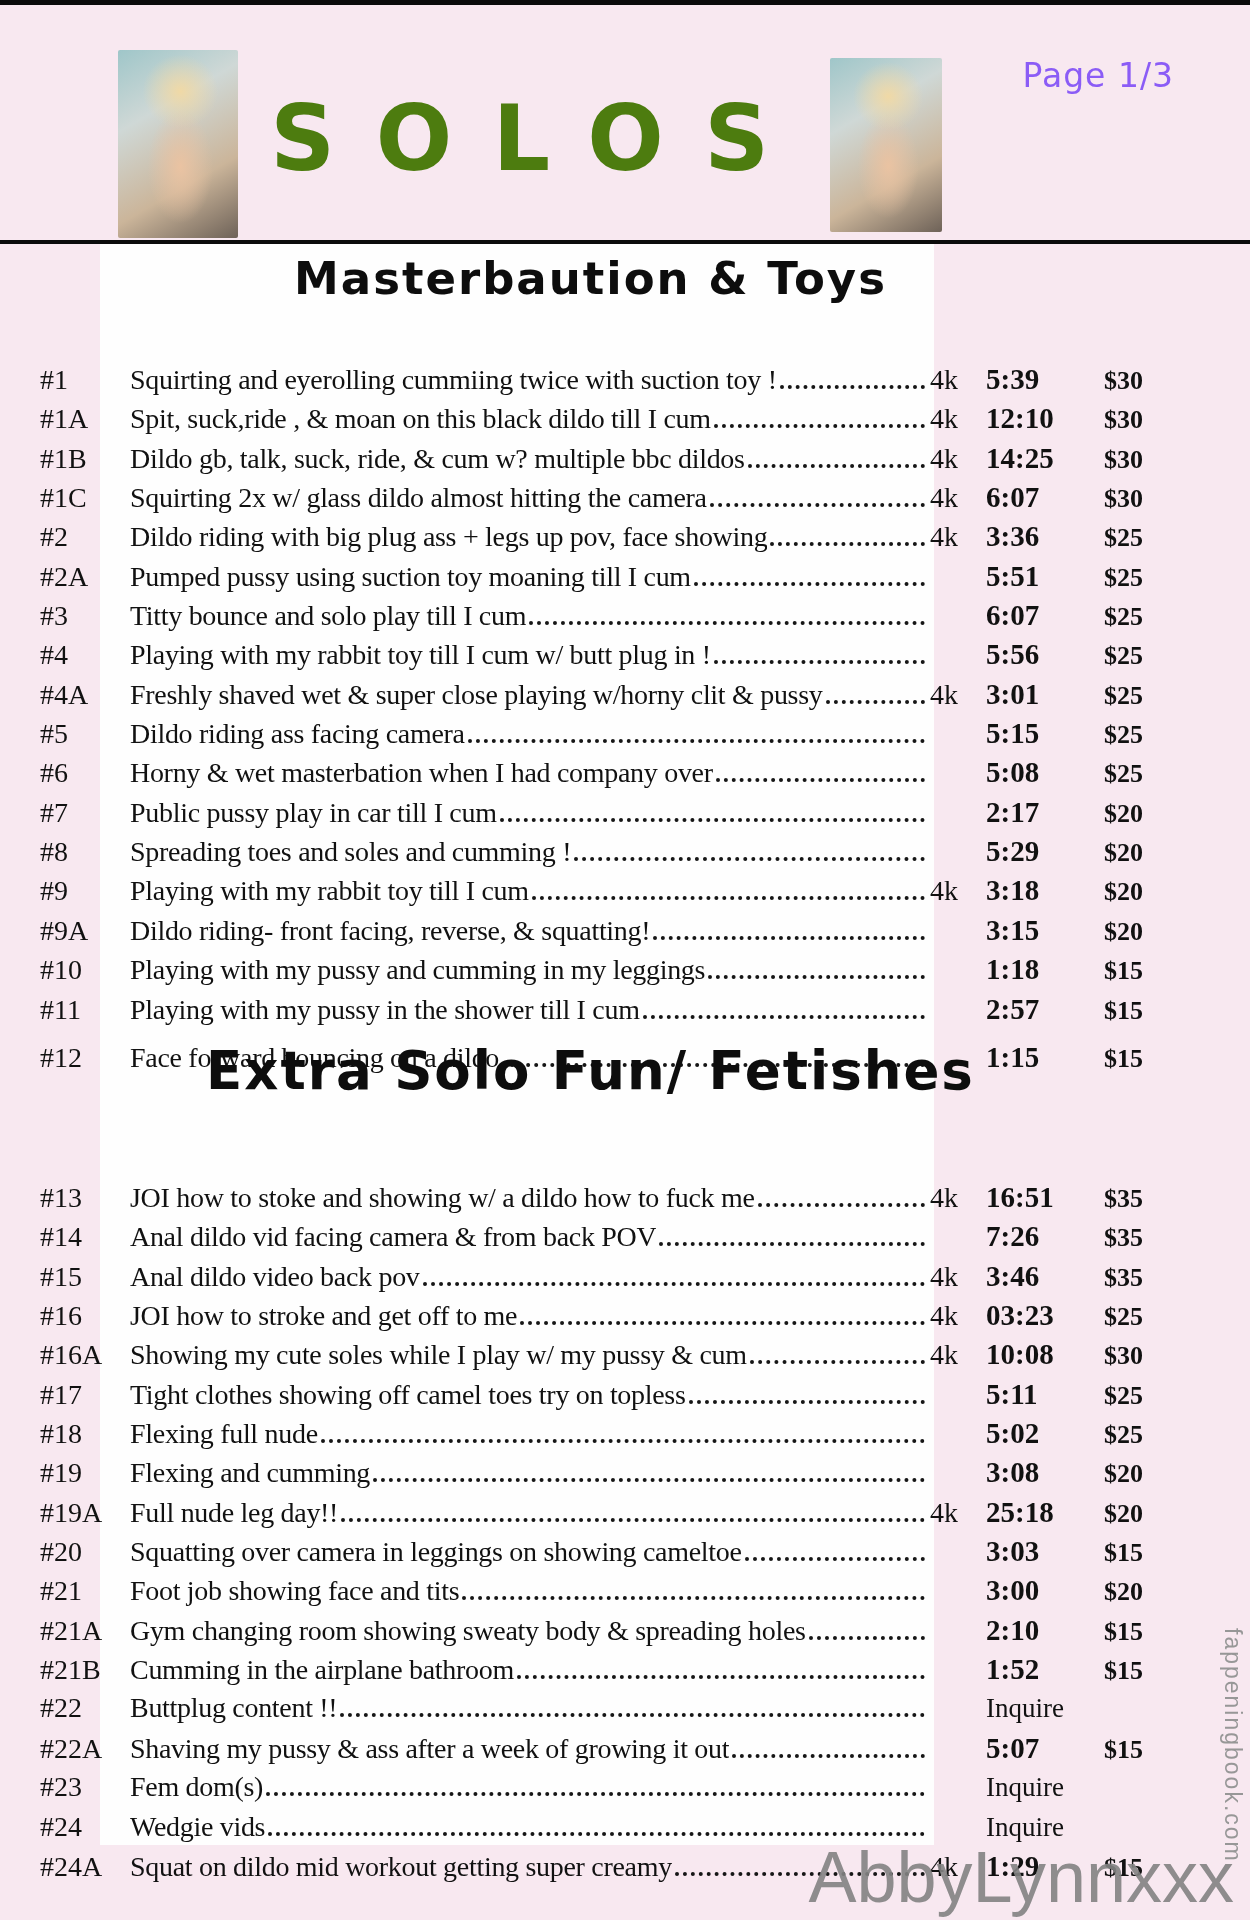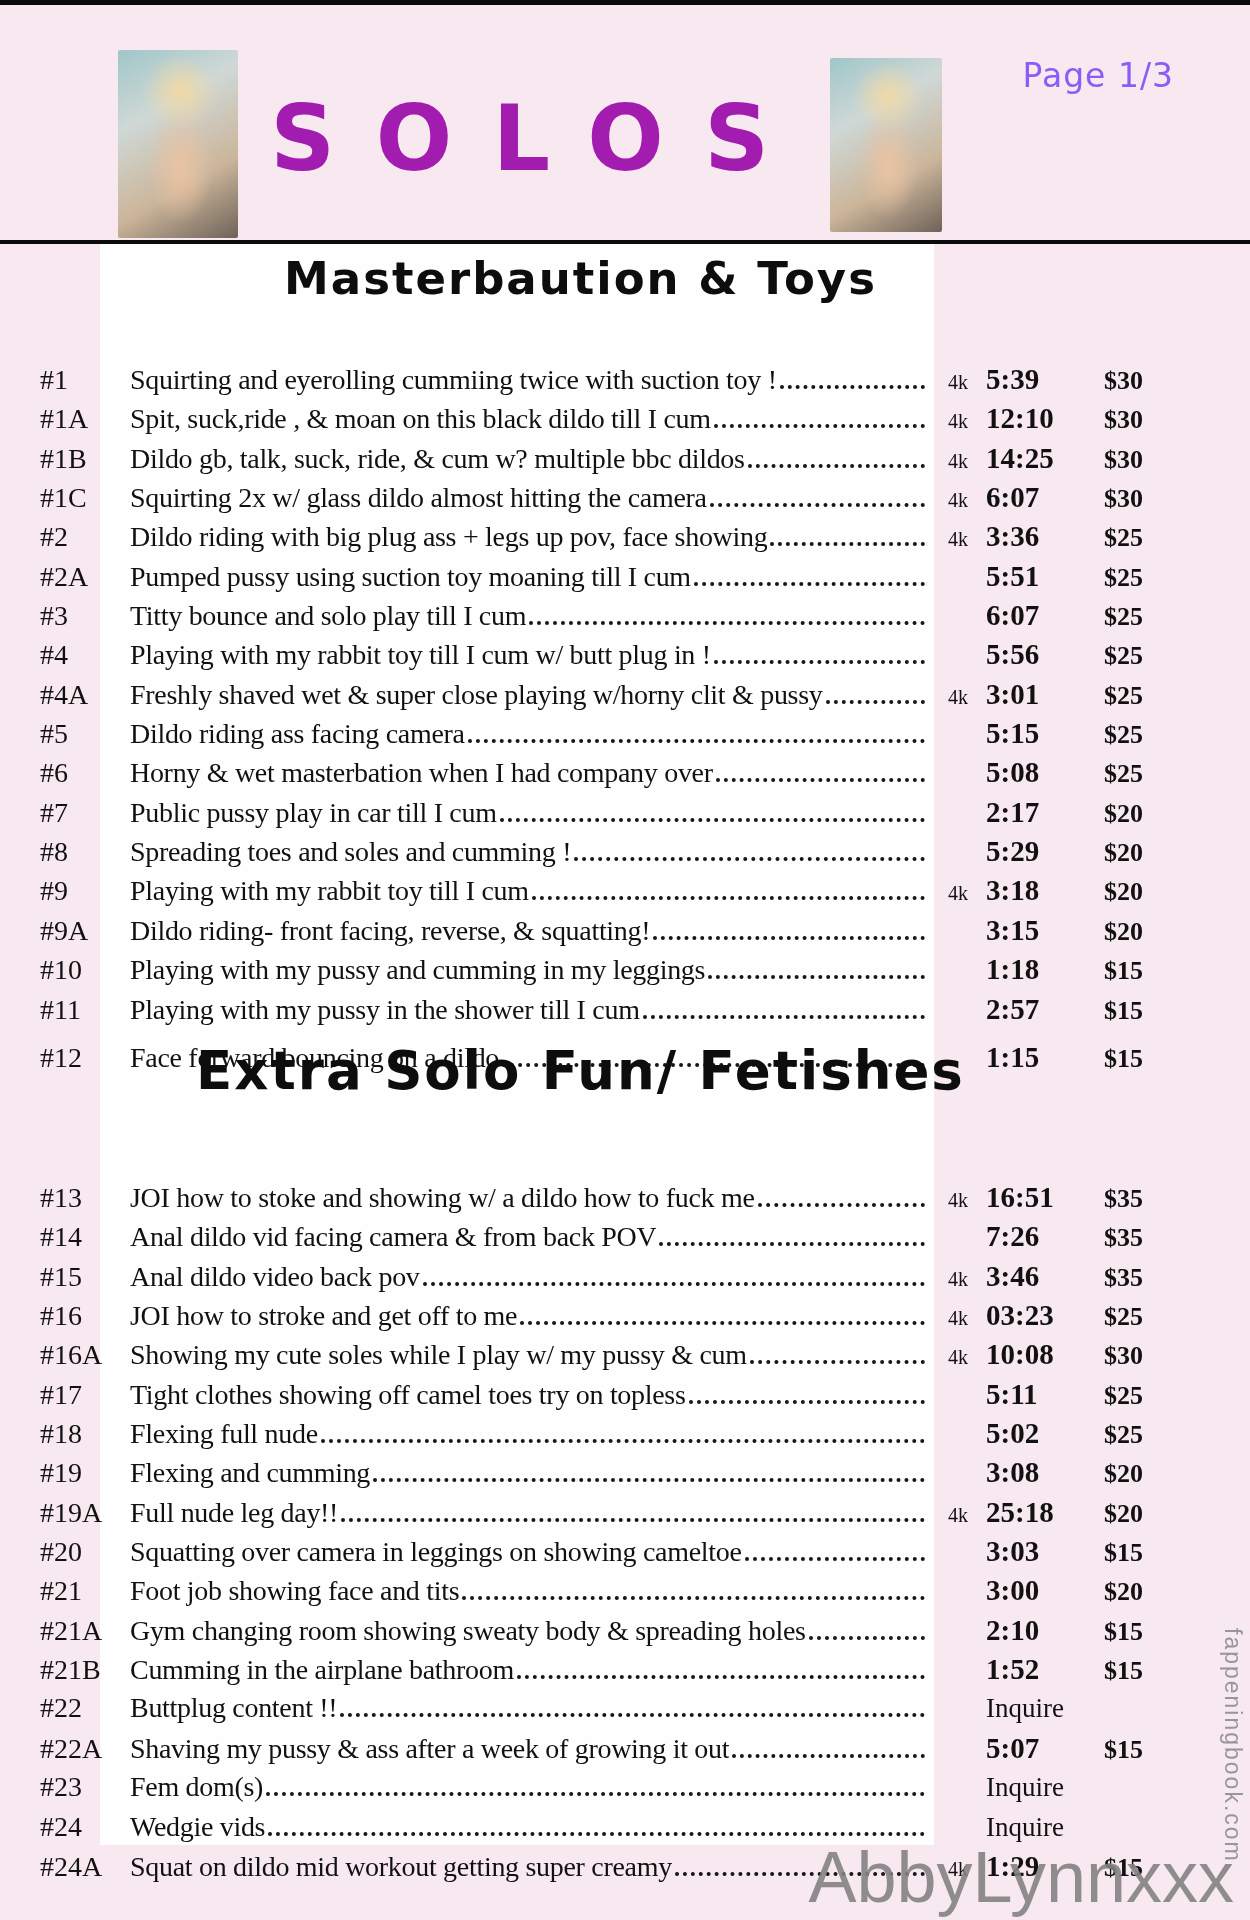--- a/index.html
+++ b/index.html
@@ -4,43 +4,43 @@
 <style>
   html,body{margin:0;padding:0;background:#444;}
   .page{position:relative;width:1250px;height:1920px;background:#f8e8f0;overflow:hidden;
         font-family:"Liberation Serif","DejaVu Serif",serif;color:#111;}
   .topbar{position:absolute;top:0;left:0;width:100%;height:5px;background:#0b0b0b;}
   .header-line{position:absolute;top:240px;left:0;width:100%;height:4px;background:#0b0b0b;}
   .page-label{position:absolute;top:56px;right:76px;font-family:"DejaVu Sans","Liberation Sans",sans-serif;
               font-size:33px;color:#8b5cf6;letter-spacing:1px;}
   .solos-title{position:absolute;top:94px;left:240px;width:600px;text-align:center;
                font-family:"DejaVu Sans",sans-serif;font-weight:bold;font-size:90px;
-               letter-spacing:0.45em;line-height:1;color:#a21caf;white-space:nowrap;}
+               letter-spacing:0.45em;line-height:1;color:#4d7c0f;white-space:nowrap;}
   .photo{position:absolute;border-radius:2px;
          background:
            radial-gradient(ellipse 45% 28% at 52% 22%, #f0d9a6 0%, rgba(240,217,166,0) 70%),
            radial-gradient(ellipse 38% 42% at 52% 62%, #eac3a2 0%, rgba(234,195,162,0) 72%),
            linear-gradient(150deg,#9fc6c9 0%,#cfd8d6 32%,#cbb59a 68%,#6e6258 100%);}
   .photo.left{left:118px;top:50px;width:120px;height:188px;}
   .photo.right{left:830px;top:58px;width:112px;height:174px;}
   .whiteband{position:absolute;left:100px;top:244px;width:834px;height:1601px;background:#fefefe;}
-  .section-title{position:absolute;left:90px;width:981px;text-align:center;
+  .section-title{position:absolute;left:100px;width:981px;text-align:center;
                  font-family:"DejaVu Sans",sans-serif;font-weight:bold;color:#0d0d0d;white-space:nowrap;}
   .section-title.s1{top:252px;font-size:45px;letter-spacing:2px;}
   .section-title.s2{top:1040px;font-size:53px;letter-spacing:2px;}
   .rows{position:absolute;left:40px;width:1140px;}
   .rows.r1{top:320px;}
   .rows.r2{top:1138px;}
   .row{display:flex;align-items:baseline;height:39.35px;line-height:39px;}
   .row.gap{margin-top:9px;}
   .num{width:90px;font-size:28px;flex:none;}
   .descwrap{width:800px;flex:none;display:flex;align-items:baseline;overflow:hidden;}
   .desc{font-size:28px;letter-spacing:-0.3px;white-space:nowrap;flex:0 1 auto;overflow:hidden;}
   .dots{flex:1 0 12px;height:5px;border-bottom:4px dotted #161616;margin:0 5px 0 3px;}
-  .fourk{width:56px;flex:none;font-size:20px;text-align:center;}
+  .fourk{width:56px;flex:none;font-size:28px;}
   .time{width:110px;flex:none;font-size:29px;font-weight:bold;text-align:left;margin-top:40px;}
   .time.inquire{font-weight:normal;font-size:27px;}
   .price{width:70px;flex:none;font-size:26px;font-weight:bold;text-align:left;padding-left:8px;}
   .watermark{position:absolute;right:16px;bottom:2px;font-family:"Liberation Sans","DejaVu Sans",sans-serif;
              font-size:72px;color:#838383;opacity:.9;white-space:nowrap;margin-top:32px;}
   .site-mark{position:absolute;right:4px;top:1628px;writing-mode:vertical-rl;
              font-family:"Liberation Sans",sans-serif;font-size:23px;letter-spacing:2px;color:#979797;}
 </style>
 </head>
 <body>

